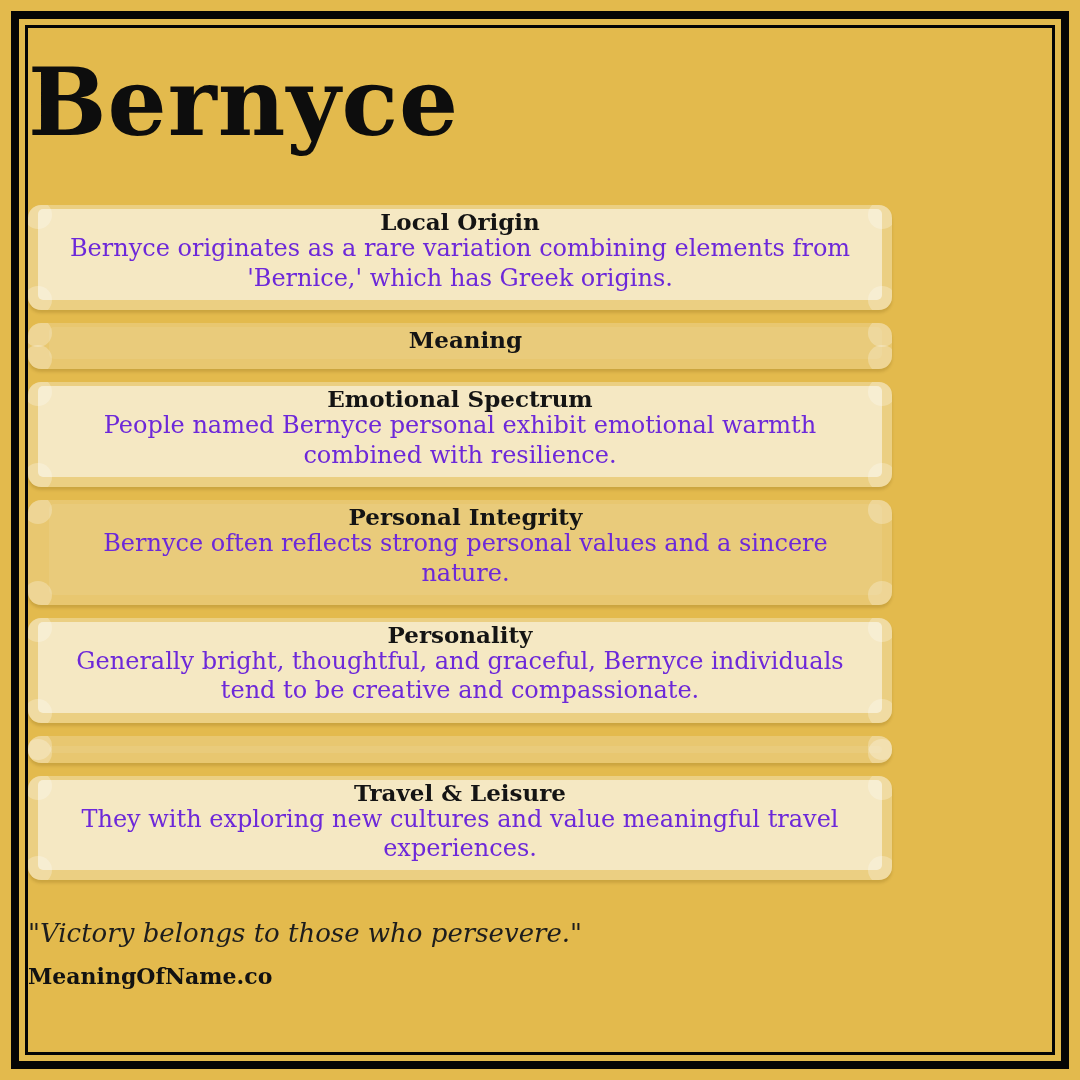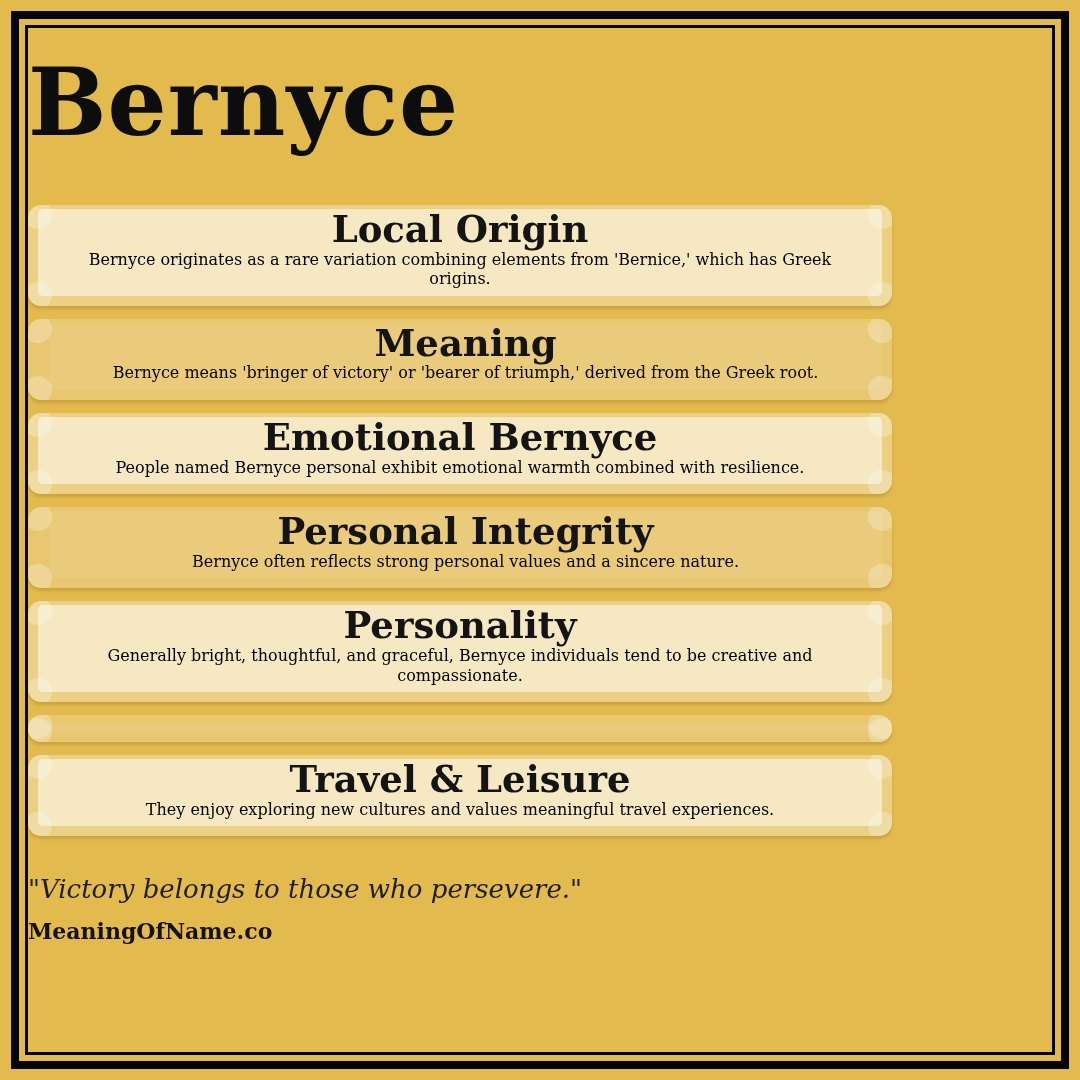--- a/index.html
+++ b/index.html
@@ -53,28 +53,28 @@
   .card--dark  { background: var(--card-ring-dark,  rgba(255,255,255,0.20)); padding-left: 21px; }
   .card-inner {
     border-radius: 5px;
     padding: 0 19px 7px 19px;
     text-align: center;
   }
   .card--light .card-inner { background: var(--card-fill-light, rgba(255,255,255,0.52)); }
   .card--dark  .card-inner { background: var(--card-fill-dark,  rgba(255,255,255,0.08)); }
   .card-heading {
     margin: -6px 0 0 0;
-    font-size: 37px; line-height: 1.1;
+    font-size: 23px; line-height: 1.1;
     font-weight: bold;
     color: #141414;
   }
   .card-body {
     margin: 0;
-    font-size: 16px; line-height: 1.22;
-    color: #000000;
+    font-size: 24px; line-height: 1.22;
+    color: #6d28d9;
   }
   .dot {
     position: absolute;
     width: 28px; height: 28px;
     border-radius: 50%;
     background: var(--dot-color, rgba(255,255,255,0.26));
     pointer-events: none;
   }
   .dot-tl { left: -4px; top: -4px; }
   .dot-tr { right: -4px; top: -4px; }
@@ -117,31 +117,30 @@
     </div>
   </section>
 
   <section class="card card--dark">
     <span class="dot dot-tl"></span>
     <span class="dot dot-tr"></span>
     <span class="dot dot-bl"></span>
     <span class="dot dot-br"></span>
     <div class="card-inner">
       <h2 class="card-heading">Meaning</h2>
-      <p class="card-body">Bernyce means 'bringer of victory' or 'bearer of triumph,' derived from the Greek root.</p>
     </div>
   </section>
 
   <section class="card card--light">
     <span class="dot dot-tl"></span>
     <span class="dot dot-tr"></span>
     <span class="dot dot-bl"></span>
     <span class="dot dot-br"></span>
     <div class="card-inner">
-      <h2 class="card-heading">Emotional Bernyce</h2>
+      <h2 class="card-heading">Emotional Spectrum</h2>
       <p class="card-body">People named Bernyce personal exhibit emotional warmth combined with resilience.</p>
     </div>
   </section>
 
   <section class="card card--dark">
     <span class="dot dot-tl"></span>
     <span class="dot dot-tr"></span>
     <span class="dot dot-bl"></span>
     <span class="dot dot-br"></span>
     <div class="card-inner">
@@ -170,21 +169,21 @@
     </div>
   </section>
 
   <section class="card card--light">
     <span class="dot dot-tl"></span>
     <span class="dot dot-tr"></span>
     <span class="dot dot-bl"></span>
     <span class="dot dot-br"></span>
     <div class="card-inner">
       <h2 class="card-heading">Travel &amp; Leisure</h2>
-      <p class="card-body">They enjoy exploring new cultures and values meaningful travel experiences.</p>
+      <p class="card-body">They with exploring new cultures and value meaningful travel experiences.</p>
     </div>
   </section>
 </div>
 
     <p class="quote">"Victory belongs to those who persevere."</p>
     <p class="brand">MeaningOfName.co</p>
   </div>
 </div>
 
 </body></html>

